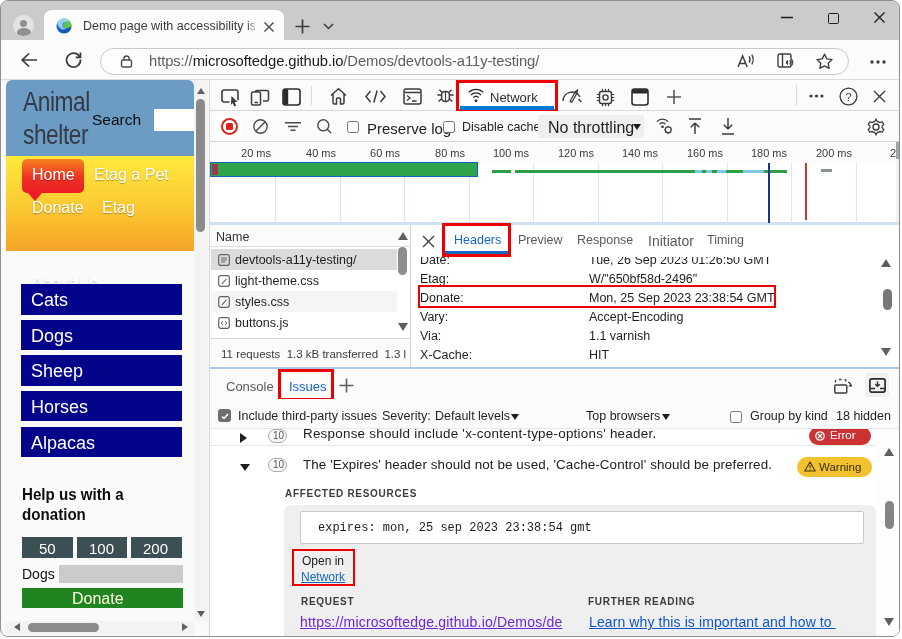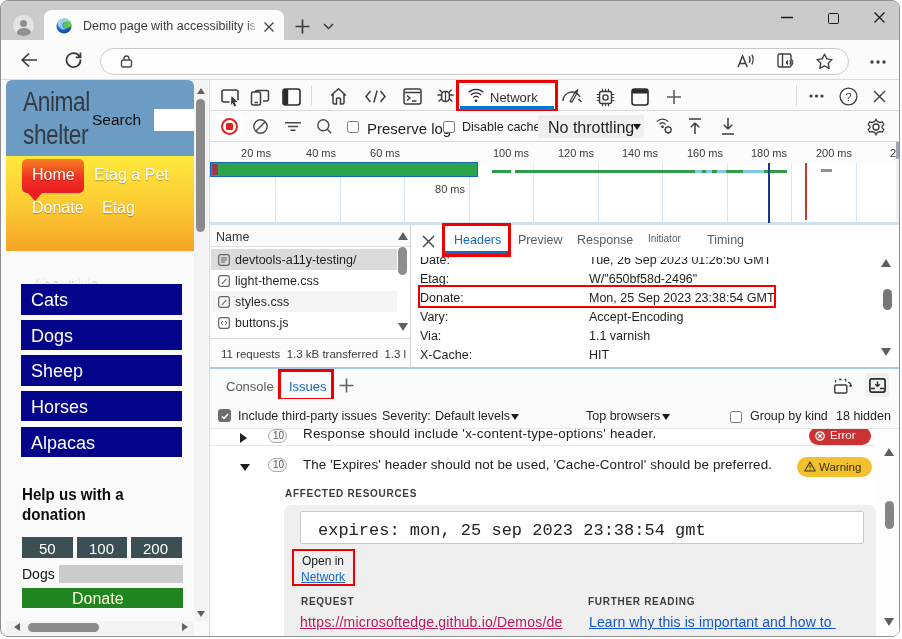--- a/index.html
+++ b/index.html
@@ -68,20 +68,21 @@
   </svg>
   <svg class="ab" style="left:64px;top:50px;" width="17" height="17" viewBox="0 0 17 17">
     <path d="M 14.8 6 A 7 7 0 1 0 15.5 8.5" fill="none" stroke="#3a3a3a" stroke-width="1.7"></path>
     <path d="M15.5 1.5 V6.3 H10.7" fill="none" stroke="#3a3a3a" stroke-width="1.7"></path>
   </svg>
   <div class="ab" style="left:99px;top:47px;width:749px;height:27px;background:#fdfdfd;border:1px solid #c9c9c9;border-radius:14px;box-sizing:border-box;"></div>
   <svg class="ab" style="left:119px;top:54px;" width="13" height="13" viewBox="0 0 13 13">
     <rect x="1.5" y="5" width="10" height="7" rx="1.5" fill="none" stroke="#4a4a4a" stroke-width="1.4"></rect>
     <path d="M4 5 V3.5 A 2.5 2.5 0 0 1 9 3.5 V5" fill="none" stroke="#4a4a4a" stroke-width="1.4"></path>
   </svg>
+  <div class="t" style="left:148px;top:53px;font-size:14.8px;color:#5e5e5e;letter-spacing:-0.1px;">https://<span style="color:#1b1b1b;">microsoftedge.github.io</span>/Demos/devtools-a11y-testing/</div>
 
   <svg class="ab" style="left:736px;top:52px;" width="18" height="17" viewBox="0 0 18 17">
     <path d="M1 14 L5.6 3 L10.2 14 M2.8 10.4 H8.4" fill="none" stroke="#3f3f3f" stroke-width="1.5"></path>
     <path d="M12.2 3.2 A 7 7 0 0 1 12.2 9.8 M14.8 1.6 A 10 10 0 0 1 14.8 11.4" fill="none" stroke="#3f3f3f" stroke-width="1.3"></path>
   </svg>
 
   <svg class="ab" style="left:776px;top:52px;" width="18" height="16" viewBox="0 0 18 16">
     <rect x="1" y="1" width="13" height="13" rx="1.5" fill="none" stroke="#3f3f3f" stroke-width="1.4"></rect>
     <path d="M5.5 1 V14" stroke="#3f3f3f" stroke-width="1.4"></path>
     <path d="M9 8.5 L11 6.7 V12.3 L9 10.5 Z" fill="#3f3f3f"></path>
@@ -277,21 +278,21 @@
       <div class="ab" style="left:468px;top:162px;width:1px;height:59px;background:#d8e7f5;"></div>
       <div class="ab" style="left:532px;top:162px;width:1px;height:59px;background:#d8e7f5;"></div>
       <div class="ab" style="left:597px;top:162px;width:1px;height:59px;background:#d8e7f5;"></div>
       <div class="ab" style="left:661px;top:162px;width:1px;height:59px;background:#d8e7f5;"></div>
       <div class="ab" style="left:726px;top:162px;width:1px;height:59px;background:#d8e7f5;"></div>
       <div class="ab" style="left:790px;top:162px;width:1px;height:59px;background:#d8e7f5;"></div>
       <div class="ab" style="left:855px;top:162px;width:1px;height:59px;background:#d8e7f5;"></div>
       <div class="t" style="left:214px;top:147px;width:56px;text-align:right;font-size:11px;color:#3a3a3a;">20 ms</div>
       <div class="t" style="left:279px;top:147px;width:56px;text-align:right;font-size:11px;color:#3a3a3a;">40 ms</div>
       <div class="t" style="left:343px;top:147px;width:56px;text-align:right;font-size:11px;color:#3a3a3a;">60 ms</div>
-      <div class="t" style="left:408px;top:147px;width:56px;text-align:right;font-size:11px;color:#3a3a3a;margin-top:36px;">80 ms</div>
+      <div class="t" style="left:408px;top:147px;width:56px;text-align:right;font-size:11px;color:#3a3a3a;">80 ms</div>
       <div class="t" style="left:472px;top:147px;width:56px;text-align:right;font-size:11px;color:#3a3a3a;">100 ms</div>
       <div class="t" style="left:537px;top:147px;width:56px;text-align:right;font-size:11px;color:#3a3a3a;">120 ms</div>
       <div class="t" style="left:601px;top:147px;width:56px;text-align:right;font-size:11px;color:#3a3a3a;">140 ms</div>
       <div class="t" style="left:666px;top:147px;width:56px;text-align:right;font-size:11px;color:#3a3a3a;">160 ms</div>
       <div class="t" style="left:730px;top:147px;width:56px;text-align:right;font-size:11px;color:#3a3a3a;">180 ms</div>
       <div class="t" style="left:795px;top:147px;width:56px;text-align:right;font-size:11px;color:#3a3a3a;">200 ms</div>
       <div class="t" style="left:889px;top:147px;font-size:11px;color:#3a3a3a;">2</div>
     </div>
     <div class="ab" style="left:209px;top:221px;width:691px;height:3px;background:#cfe1f2;"></div>
 
@@ -344,21 +345,21 @@
 
       <div class="ab" style="left:410px;top:224px;width:490px;height:142px;background:#fff;"></div>
       <svg class="ab" style="left:421px;top:234px;" width="13" height="13" viewBox="0 0 13 13">
         <path d="M1 1 L12 12 M12 1 L1 12" stroke="#3f3f3f" stroke-width="1.4"></path>
       </svg>
       <div class="t" style="left:453px;top:233px;font-size:12.5px;color:#1567c2;">Headers</div>
       <div class="ab" style="left:444px;top:250px;width:63px;height:3px;background:#1567c2;"></div>
       <div class="ab" style="left:441px;top:222px;width:69px;height:34px;border:3px solid #ee0000;box-sizing:border-box;"></div>
       <div class="t" style="left:517px;top:233px;font-size:12.5px;color:#5a5a5a;">Preview</div>
       <div class="t" style="left:576px;top:233px;font-size:12.5px;color:#5a5a5a;">Response</div>
-      <div class="t" style="left:647px;top:233px;font-size:10px;color:#5a5a5a;">Initiator</div>
+      <div class="t" style="left:647px;top:233px;font-size:14px;color:#5a5a5a;">Initiator</div>
       <div class="t" style="left:706px;top:233px;font-size:12.5px;color:#5a5a5a;">Timing</div>
 
       <div class="ab" style="left:410px;top:256px;width:470px;height:108px;overflow:hidden;">
         <div class="t" style="left:9px;top:-3px;font-size:12.5px;color:#1f1f1f;">Date:</div>
         <div class="t" style="left:178px;top:-3px;font-size:12.5px;color:#1f1f1f;">Tue, 26 Sep 2023 01:26:50 GMT</div>
         <div class="t" style="left:9px;top:16px;font-size:12.5px;color:#1f1f1f;">Etag:</div>
         <div class="t" style="left:178px;top:16px;font-size:12.5px;color:#1f1f1f;">W/"650bf58d-2496"</div>
         <div class="t" style="left:9px;top:35px;font-size:12.5px;color:#1f1f1f;">Donate:</div>
         <div class="t" style="left:178px;top:35px;font-size:12.5px;color:#1f1f1f;">Mon, 25 Sep 2023 23:38:54 GMT</div>
         <div class="t" style="left:9px;top:54px;font-size:12.5px;color:#1f1f1f;">Vary:</div>
@@ -431,27 +432,27 @@
       <div class="ab" style="left:796px;top:456px;width:75px;height:20px;background:#f2c12e;border-radius:10px;"></div>
       <svg class="ab" style="left:803px;top:460px;" width="12" height="11" viewBox="0 0 12 11">
         <path d="M6 1 L11.2 10 H0.8 Z" fill="none" stroke="#463a05" stroke-width="1.2" stroke-linejoin="round"></path>
         <path d="M6 4.2 V7 M6 8.3 V9.3" stroke="#463a05" stroke-width="1.2"></path>
       </svg>
       <div class="t" style="left:818px;top:461px;font-size:11.5px;color:#3a3000;">Warning</div>
       <div class="t" style="left:284px;top:488px;font-size:10px;font-weight:bold;letter-spacing:0.7px;color:#3c3c3c;">AFFECTED RESOURCES</div>
 
       <div class="ab" style="left:283px;top:504px;width:592px;height:132px;background:#efefef;border-radius:8px 8px 0 0;"></div>
       <div class="ab" style="left:299px;top:510px;width:564px;height:33px;background:#fff;border:1px solid #c9c9c9;border-radius:2px;box-sizing:border-box;"></div>
-      <div class="t" style="left:317px;top:521px;font-size:17px;font-family:'Liberation Mono',monospace;color:#222;">expires: mon, 25 sep 2023 23:38:54 gmt</div>
+      <div class="t" style="left:317px;top:521px;font-size:12px;font-family:'Liberation Mono',monospace;color:#222;">expires: mon, 25 sep 2023 23:38:54 gmt</div>
       <div class="ab" style="left:291px;top:548px;width:63px;height:37px;border:2.5px solid #ee0000;box-sizing:border-box;"></div>
       <div class="t" style="left:301px;top:554px;font-size:12px;color:#202020;">Open in</div>
       <div class="t" style="left:300px;top:570px;font-size:12px;color:#1567c2;text-decoration:underline;">Network</div>
       <div class="t" style="left:300px;top:596px;font-size:10px;font-weight:bold;letter-spacing:0.7px;color:#3c3c3c;">REQUEST</div>
       <div class="t" style="left:587px;top:596px;font-size:10px;font-weight:bold;letter-spacing:0.7px;color:#3c3c3c;">FURTHER READING</div>
-      <div class="t" style="left:299px;top:614px;font-size:14px;letter-spacing:0.2px;color:#be185d;text-decoration:underline;">https://microsoftedge.github.io/Demos/de</div>
+      <div class="t" style="left:299px;top:614px;font-size:14px;letter-spacing:0.2px;color:#6d28d9;text-decoration:underline;">https://microsoftedge.github.io/Demos/de</div>
       <div class="t" style="left:588px;top:614px;font-size:14px;letter-spacing:0.1px;color:#1155cc;text-decoration:underline;">Learn why this is important and how to&nbsp;</div>
 
       <div class="ab" style="left:875px;top:428px;width:25px;height:208px;background:#fdfdfd;"></div>
       <div class="ab" style="left:883px;top:447px;width:0;height:0;border-left:5px solid transparent;border-right:5px solid transparent;border-bottom:8px solid #5f5f5f;"></div>
       <div class="ab" style="left:884px;top:500px;width:9px;height:28px;background:#858585;border-radius:4.5px;"></div>
       <div class="ab" style="left:883px;top:617px;width:0;height:0;border-left:5px solid transparent;border-right:5px solid transparent;border-top:8px solid #5f5f5f;"></div>
     </div>
   </div>
 </div>
 

